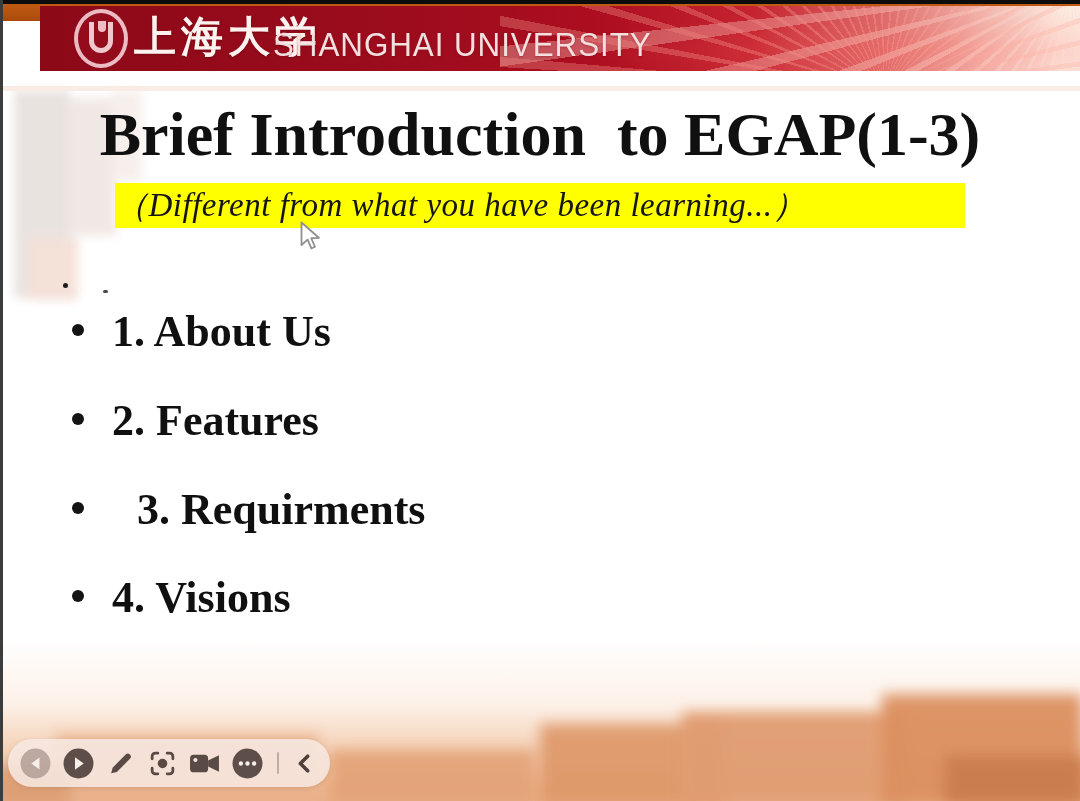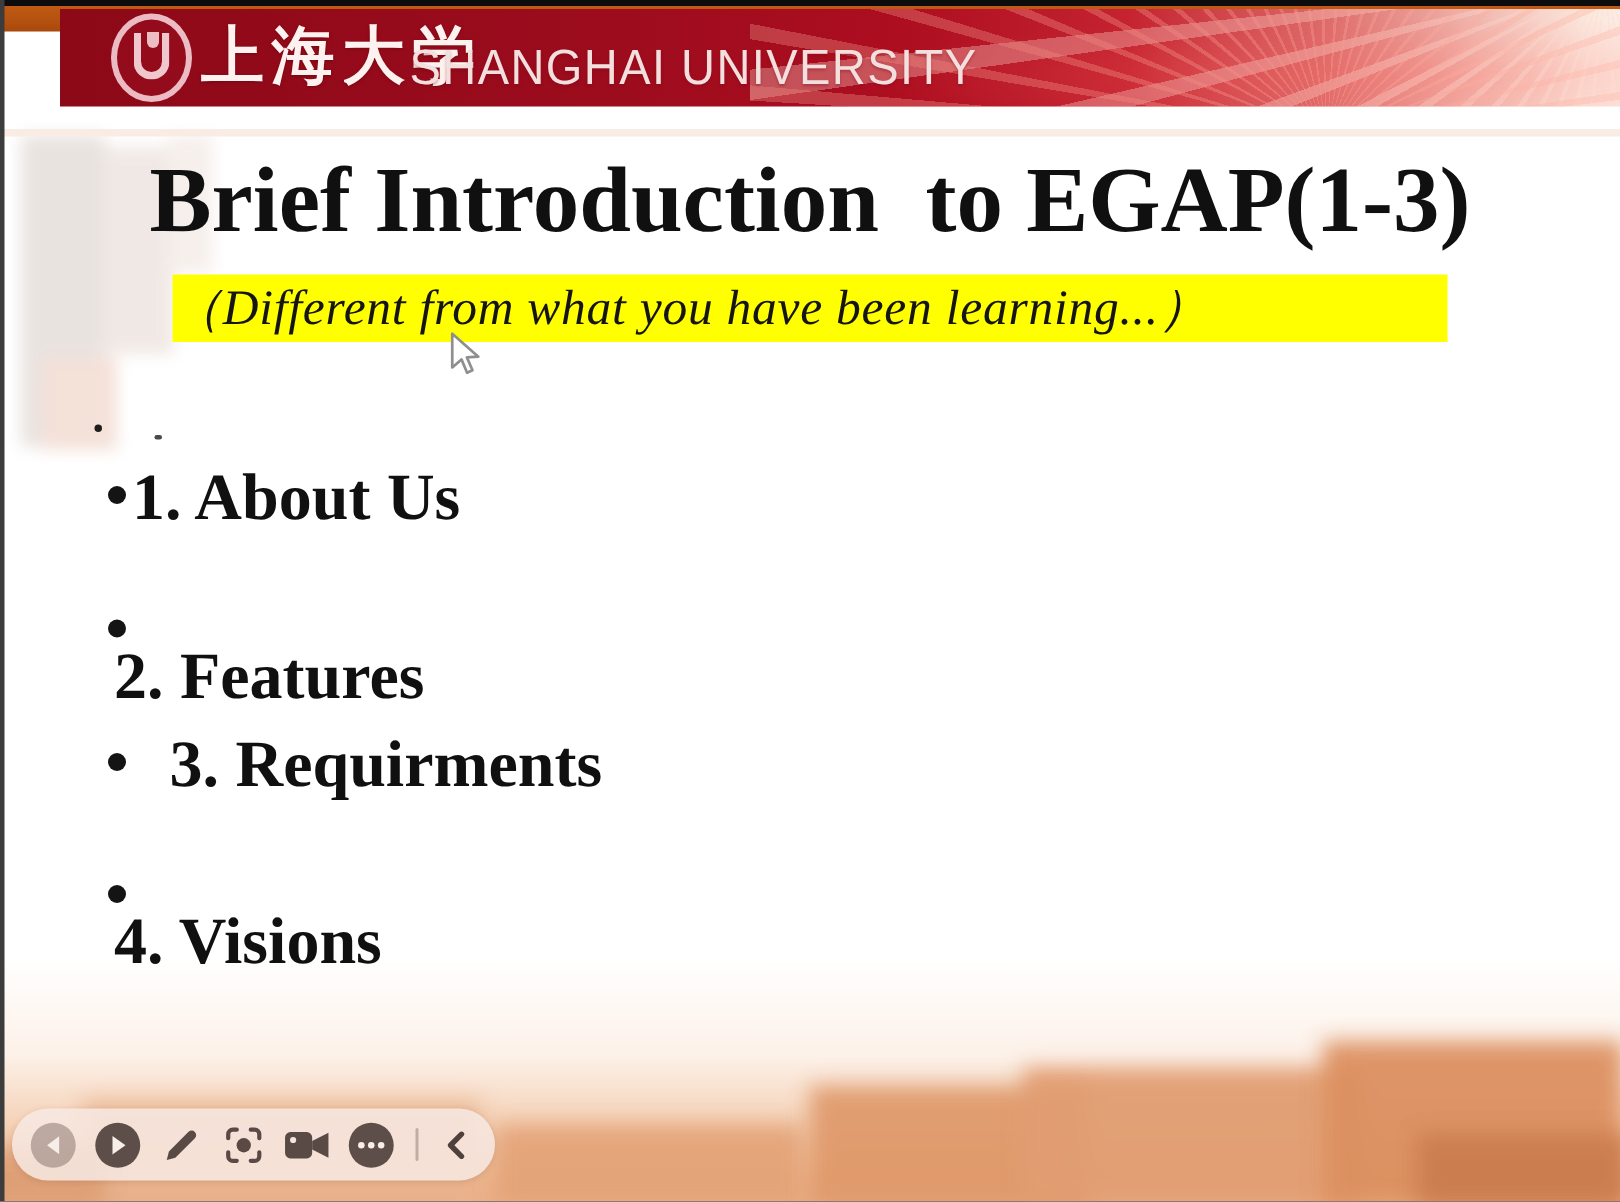--- a/index.html
+++ b/index.html
@@ -61,24 +61,24 @@
   
   .slide-title { position:absolute; left:0; top:98px; width:1080px; text-align:center; z-index:2;
     font-size:62px; line-height:72px; font-weight:bold; color:#101010; white-space:pre; letter-spacing:0; }
   .subtitle-bar { position:absolute; left:115px; top:183px; width:850px; height:45px; background:#ffff00; z-index:2;
     display:flex; align-items:center; justify-content:flex-start; }
   .subtitle-text { font-size:33px; font-style:italic; font-weight:500; color:#151515; white-space:pre; letter-spacing:.5px; }
   .stray-dot1 { position:absolute; left:63px; top:283px; width:5px; height:5px; background:#1d1d1d; border-radius:50%; z-index:2; }
   .stray-dot2 { position:absolute; left:103px; top:290px; width:5px; height:3px; background:#4a4a4a; border-radius:2px; z-index:2; }
   .bullets { position:absolute; left:72px; top:306px; width:700px; z-index:2; }
   .bullet-item { position:absolute; left:0; display:flex; align-items:flex-start; }
-  .bullet-item:nth-child(1){ top:0; } .bullet-item:nth-child(2){ top:89px;flex-direction:column; }
-  .bullet-item:nth-child(3){ top:178px;gap:25px; } .bullet-item:nth-child(4){ top:266px;flex-direction:column; }
+  .bullet-item:nth-child(1){ top:0; } .bullet-item:nth-child(2){ top:89px; }
+  .bullet-item:nth-child(3){ top:178px;gap:25px; } .bullet-item:nth-child(4){ top:266px; }
   .bullet-dot { width:12px; height:12px; background:#141414; border-radius:50%; margin-top:18px; flex:0 0 12px; }
-  .bullet-text { margin-left:4px; font-size:44px; line-height:52px; font-weight:bold; color:#101010; white-space:pre; }
+  .bullet-text { margin-left:28px; font-size:44px; line-height:52px; font-weight:bold; color:#101010; white-space:pre; }
   
   .cursor { position:absolute; left:297px; top:221px; z-index:6; }
   
   .toolbar { position:absolute; left:8px; top:739px; width:322px; height:48px; z-index:5;
     background:rgba(247,233,227,0.85); border-radius:24px; box-shadow:0 1px 4px rgba(120,70,50,0.18);
     display:flex; align-items:center; padding:0 12px 0 12px; }
   .tb-btn { width:34px; height:34px; display:flex; align-items:center; justify-content:center;
     background:none; border:none; cursor:pointer; margin-right:12px; }
   .tb-btn:last-child { margin-right:0; }
   .tb-divider { width:2px; height:22px; background:rgba(94,78,73,0.35); border-radius:1px; margin:0 10px 0 2px; }

